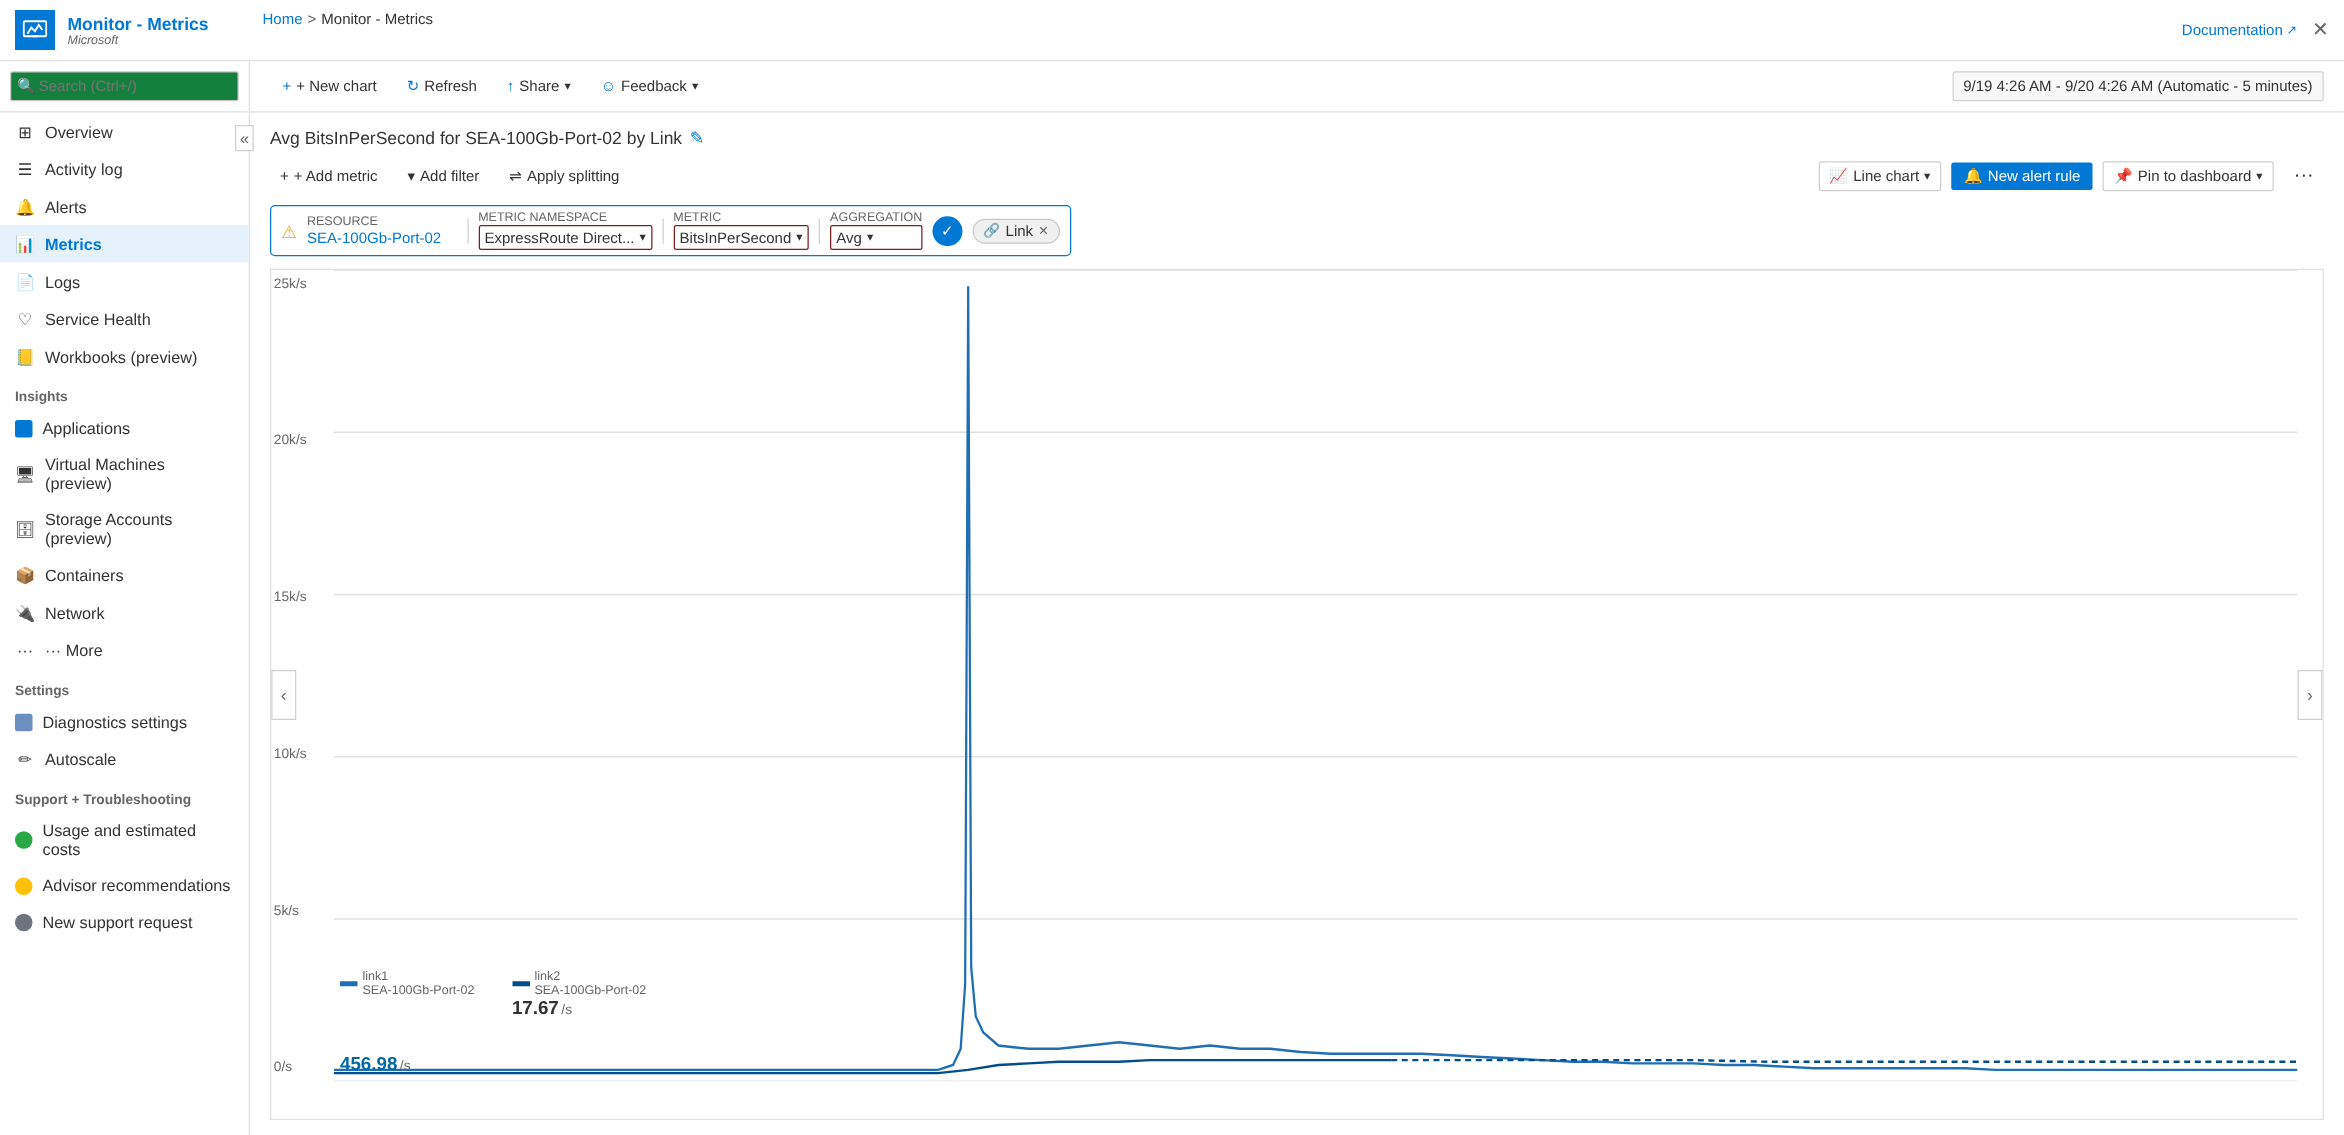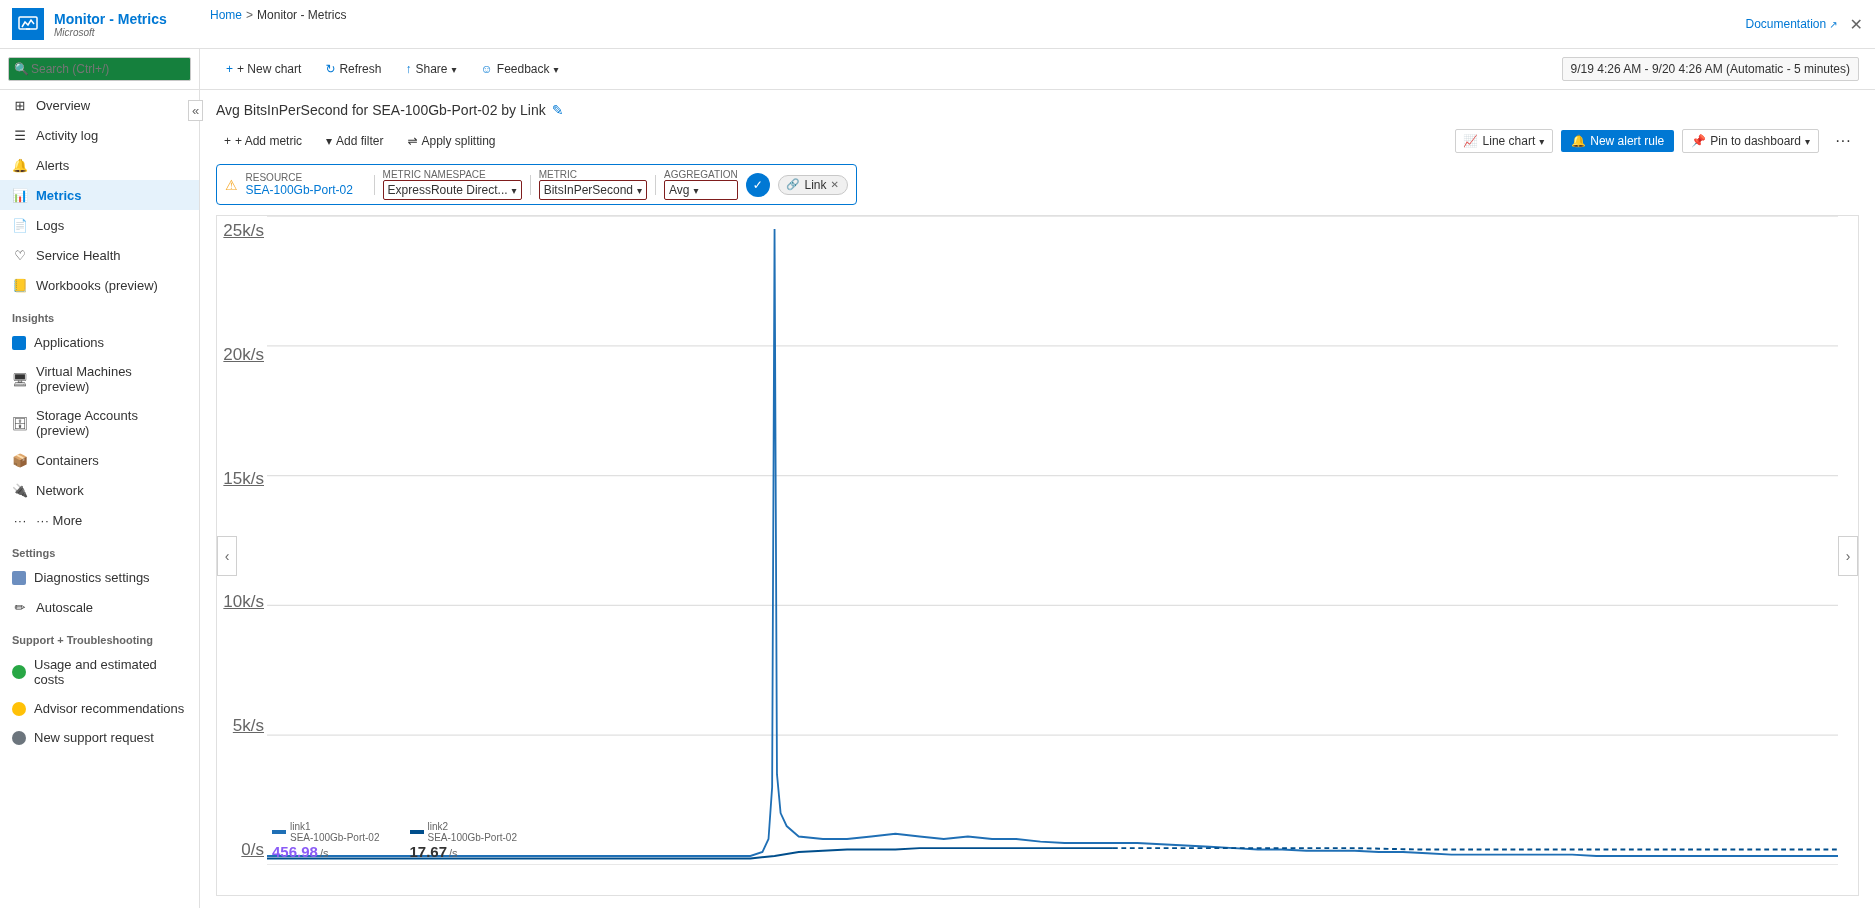--- a/index.html
+++ b/index.html
@@ -54,21 +54,21 @@
     .link-tag { display: flex; align-items: center; gap: 4px; background: #f0f0f0; border: 1px solid #c8c8c8; border-radius: 12px; padding: 2px 8px; font-size: 12px; cursor: pointer; }
     .link-tag .x-btn { color: #666; font-size: 10px; cursor: pointer; }
     .divider-v { width: 1px; height: 20px; background: #d0d0d0; }
 
     
     .chart-wrapper { flex: 1; position: relative; border: 1px solid #e0e0e0; background: #fff; }
     .chart-nav-btn { position: absolute; top: 50%; transform: translateY(-50%); background: #fff; border: 1px solid #d0d0d0; cursor: pointer; width: 20px; height: 40px; display: flex; align-items: center; justify-content: center; font-size: 14px; color: #666; z-index: 5; }
     .chart-nav-left { left: 0; }
     .chart-nav-right { right: 0; }
     .y-axis { position: absolute; left: 0; top: 0; bottom: 30px; width: 50px; display: flex; flex-direction: column; justify-content: space-between; padding: 5px 4px 5px 2px; }
-    .y-label { font-size: 17px; color: #666; text-align: right; width: 45px; text-decoration: underline; }
+    .y-label { font-size: 11px; color: #666; text-align: left; width: 45px; }
     .chart-plot { position: absolute; left: 50px; right: 20px; top: 0; bottom: 30px; }
     .x-axis { position: absolute; left: 50px; right: 20px; bottom: 0; height: 30px; display: flex; align-items: flex-start; justify-content: space-between; padding: 4px 0; }
     .x-label { font-size: 11px; color: #666; }
     .chart-svg { width: 100%; height: 100%; }
 
     
     .chevron { font-size: 10px; }
   </style>
 </head>
 <body>
@@ -344,21 +344,21 @@
         </div>
 
 
         <div style="position:absolute;bottom:35px;left:55px;display:flex;gap:30px;">
           <div>
             <div style="display:flex;align-items:center;gap:4px;">
               <div style="width:14px;height:4px;background:#1f6fb5;"></div>
               <span style="font-size:10px;color:#666;">link1<br>SEA-100Gb-Port-02</span>
             </div>
             <div style="display:flex;align-items:baseline;gap:2px;">
-              <span style="font-size:15px;font-weight:700;color:#8b5cf6;">456.98</span>
+              <span style="font-size:15px;font-weight:700;color:#0369a1;margin-top:45px;">456.98</span>
               <span style="font-size:11px;color:#666;">/s</span>
             </div>
           </div>
           <div>
             <div style="display:flex;align-items:center;gap:4px;">
               <div style="width:14px;height:4px;background:#004e8c;"></div>
               <span style="font-size:10px;color:#666;">link2<br>SEA-100Gb-Port-02</span>
             </div>
             <div style="display:flex;align-items:baseline;gap:2px;">
               <span style="font-size:15px;font-weight:700;color:#333;">17.67</span>

